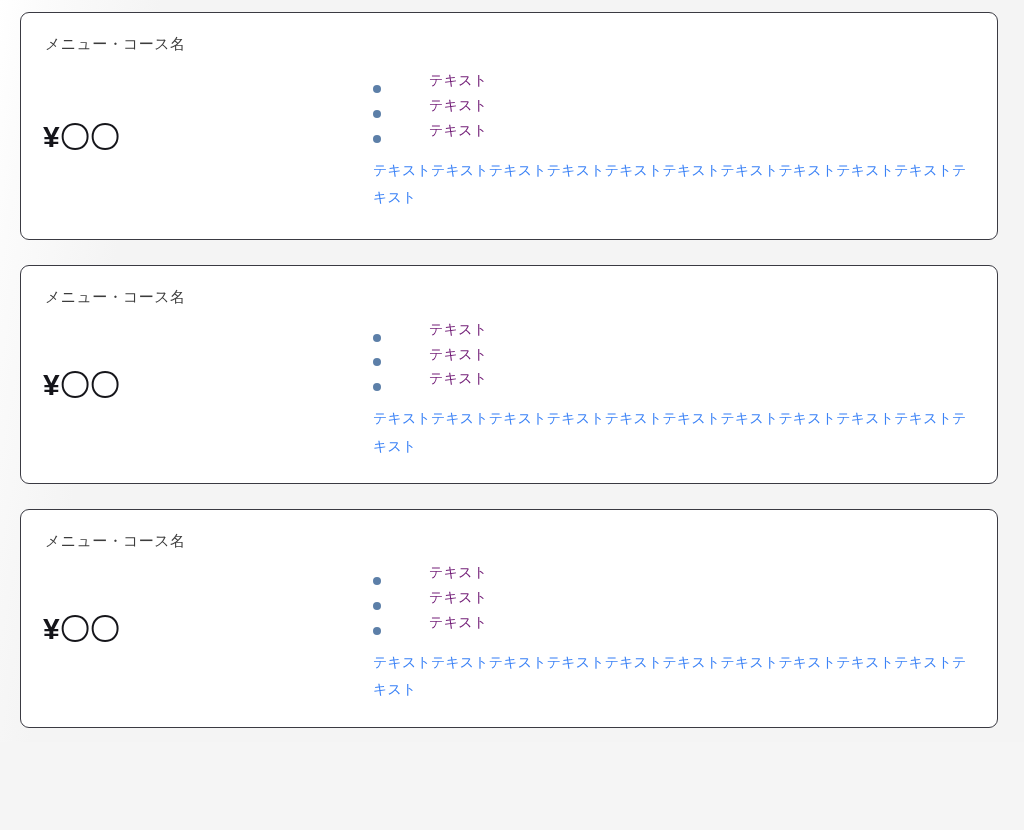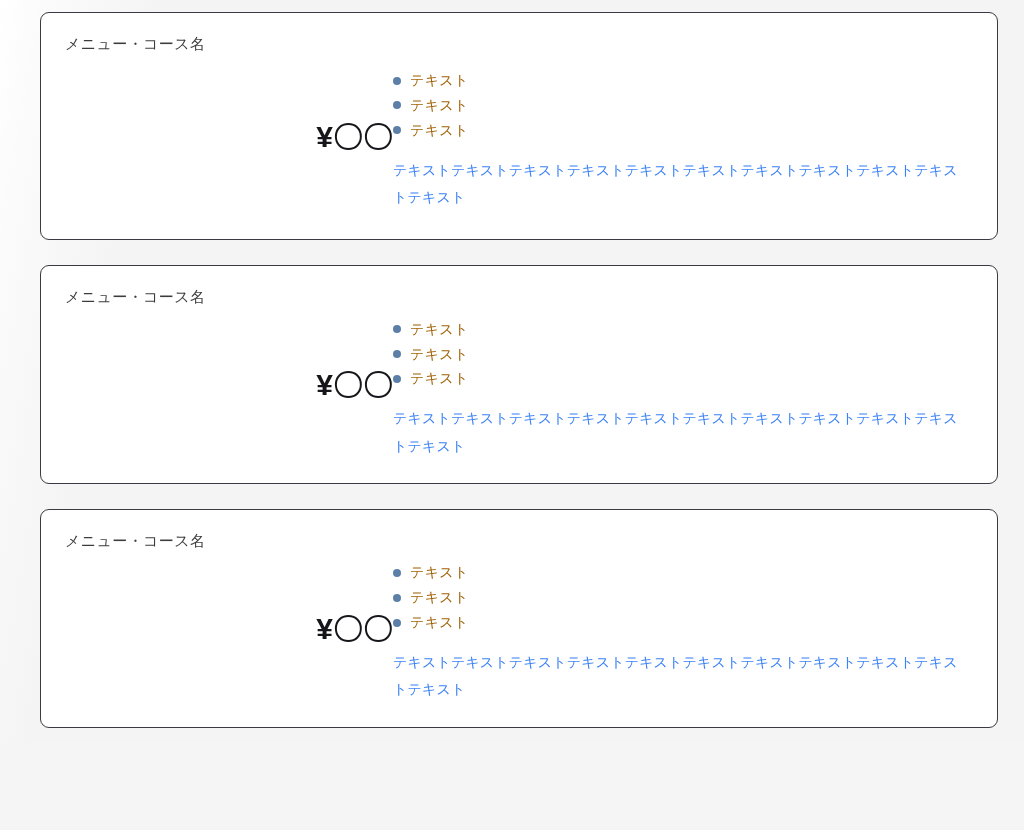--- a/index.html
+++ b/index.html
@@ -12,21 +12,21 @@
     background: #f5f5f5;
     font-family: "Liberation Sans", "DejaVu Sans", sans-serif;
     overflow: hidden;
   }
 
   #page {
     width: 1024px;
     height: 742px;
     background: linear-gradient(100deg, #ffffff 0%, #fbfbfb 4%, #f4f4f4 14%, #f4f4f4 100%);
     box-sizing: border-box;
-    padding: 12px 26px 14px 40px;
+    padding: 12px 26px 14px 20px;
     display: flex;
     flex-direction: column;
   }
 
   .card {
     background: #ffffff;
     border: 1px solid #3a3a42;
     border-radius: 9px;
     box-sizing: border-box;
     padding: 20px 22px 18px 22px;
@@ -52,21 +52,21 @@
     display: flex;
     flex-direction: row;
     align-items: center;
   }
 
   .price-col {
     width: 330px;
     flex: 0 0 330px;
     display: flex;
     align-items: center;
-    justify-content: flex-end;
+    justify-content: flex-start;
     box-sizing: border-box;
     padding-bottom: 6px;
   }
 
   .price {
     font-size: 30px;
     font-weight: bold;
     color: #15151a;
     letter-spacing: 0px;
     line-height: 1;
@@ -83,25 +83,26 @@
   }
 
   .feature-list {
     list-style: none;
     margin: 0 0 14px 0;
     padding: 0;
   }
 
   .feature-item {
     font-size: 14px;
-    color: #a16207;
+    color: #701a75;
     line-height: 1.78;
     letter-spacing: 0.3px;
     display: flex;
-    align-items: center;
+    align-items: flex-end;
+    gap: 39px;
   }
 
   .bullet {
     width: 8px;
     height: 8px;
     border-radius: 50%;
     background: #5c7fa8;
     flex: 0 0 8px;
     margin-right: 9px;
   }

